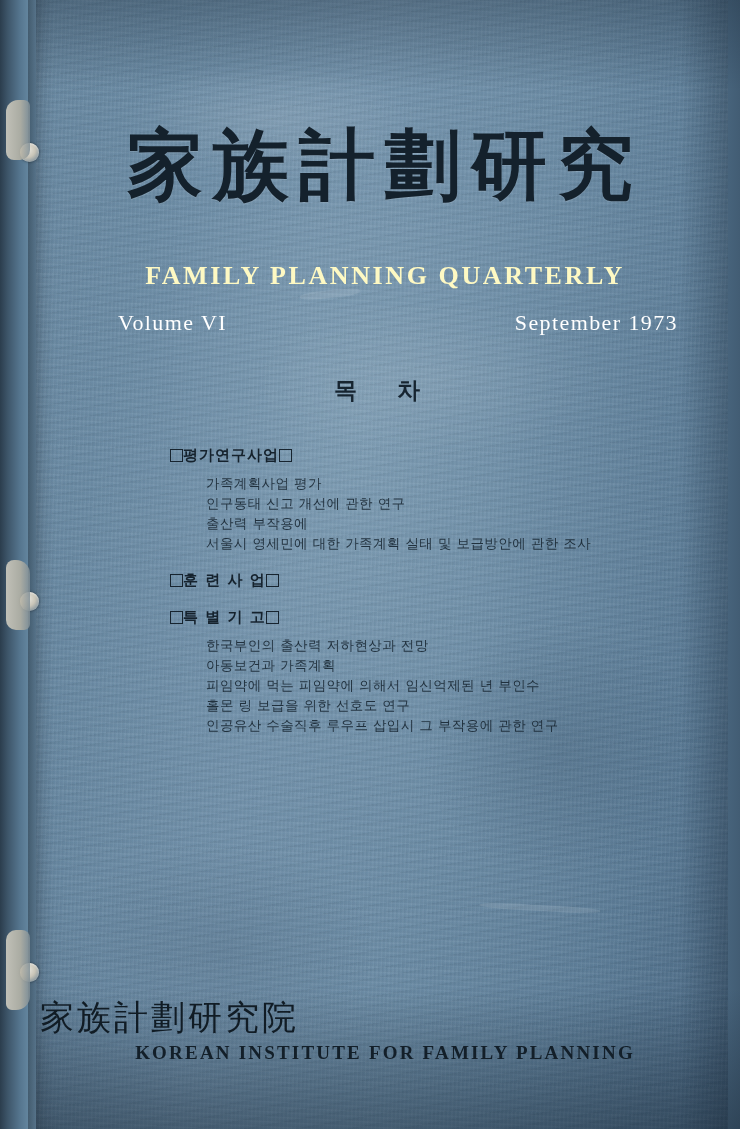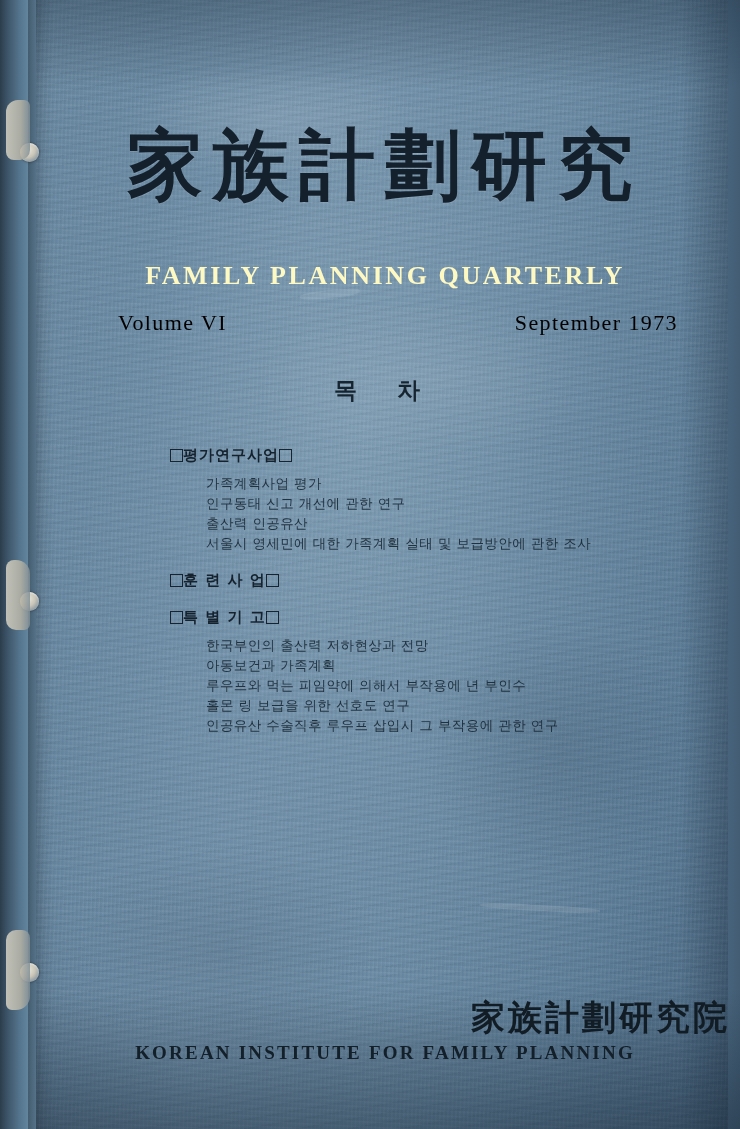--- a/index.html
+++ b/index.html
@@ -142,21 +142,21 @@
   .volume-row {
     position: absolute;
     left: 78px;
     top: 310px;
     width: 560px;
     display: flex;
     justify-content: space-between;
     font-family: "Liberation Serif", serif;
     font-size: 22px;
     letter-spacing: 1.4px;
-    color: #000000;
+    color: #ffffff;
     gap: 40px;
   }
   .toc-heading {
     position: absolute;
     left: 0;
     top: 375px;
     width: 690px;
     text-align: center;
     font-family: "DejaVu Sans", sans-serif;
     font-size: 23px;
@@ -201,24 +201,24 @@
     color: #1b2a36;
     letter-spacing: 0.4px;
     white-space: nowrap;
     opacity: 0.93;
   }
   .pub-han {
     position: absolute;
     left: 0;
     top: 995px;
     width: 690px;
-    text-align: right;
+    text-align: left;
     font-family: "DejaVu Serif", serif;
     font-size: 34px;
-    font-weight: 700;
+    font-weight: 400;
     letter-spacing: 3px;
     color: #111c25;
   }
   .pub-en {
     position: absolute;
     left: 0;
     top: 1042px;
     width: 690px;
     text-align: center;
     font-family: "Liberation Serif", serif;
@@ -277,21 +277,21 @@
 
       <div class="sec">
         <div class="sec-title">
           <span class="sq"></span>
           <span>평가연구사업</span>
           <span class="sq"></span>
         </div>
         <div class="items">
           <div class="item">가족계획사업 평가</div>
           <div class="item">인구동태 신고 개선에 관한 연구</div>
-          <div class="item">출산력 인공유산</div>
+          <div class="item">출산력 부작용에</div>
           <div class="item">서울시 영세민에 대한 가족계획 실태 및 보급방안에 관한 조사</div>
         </div>
       </div>
 
       <div class="sec">
         <div class="sec-title">
           <span class="sq"></span>
           <span>훈 련 사 업</span>
           <span class="sq"></span>
         </div>
@@ -299,21 +299,21 @@
 
       <div class="sec">
         <div class="sec-title">
           <span class="sq"></span>
           <span>특 별 기 고</span>
           <span class="sq"></span>
         </div>
         <div class="items">
           <div class="item">한국부인의 출산력 저하현상과 전망</div>
           <div class="item">아동보건과 가족계획</div>
-          <div class="item">루우프와 먹는 피임약에 의해서 부작용에 년 부인수</div>
+          <div class="item">피임약에 먹는 피임약에 의해서 임신억제된 년 부인수</div>
           <div class="item">홀몬 링 보급을 위한 선호도 연구</div>
           <div class="item">인공유산 수술직후 루우프 삽입시 그 부작용에 관한 연구</div>
         </div>
       </div>
 
     </div>
 
     <div class="pub-han">家族計劃研究院</div>
     <div class="pub-en">KOREAN INSTITUTE FOR FAMILY PLANNING</div>
 

